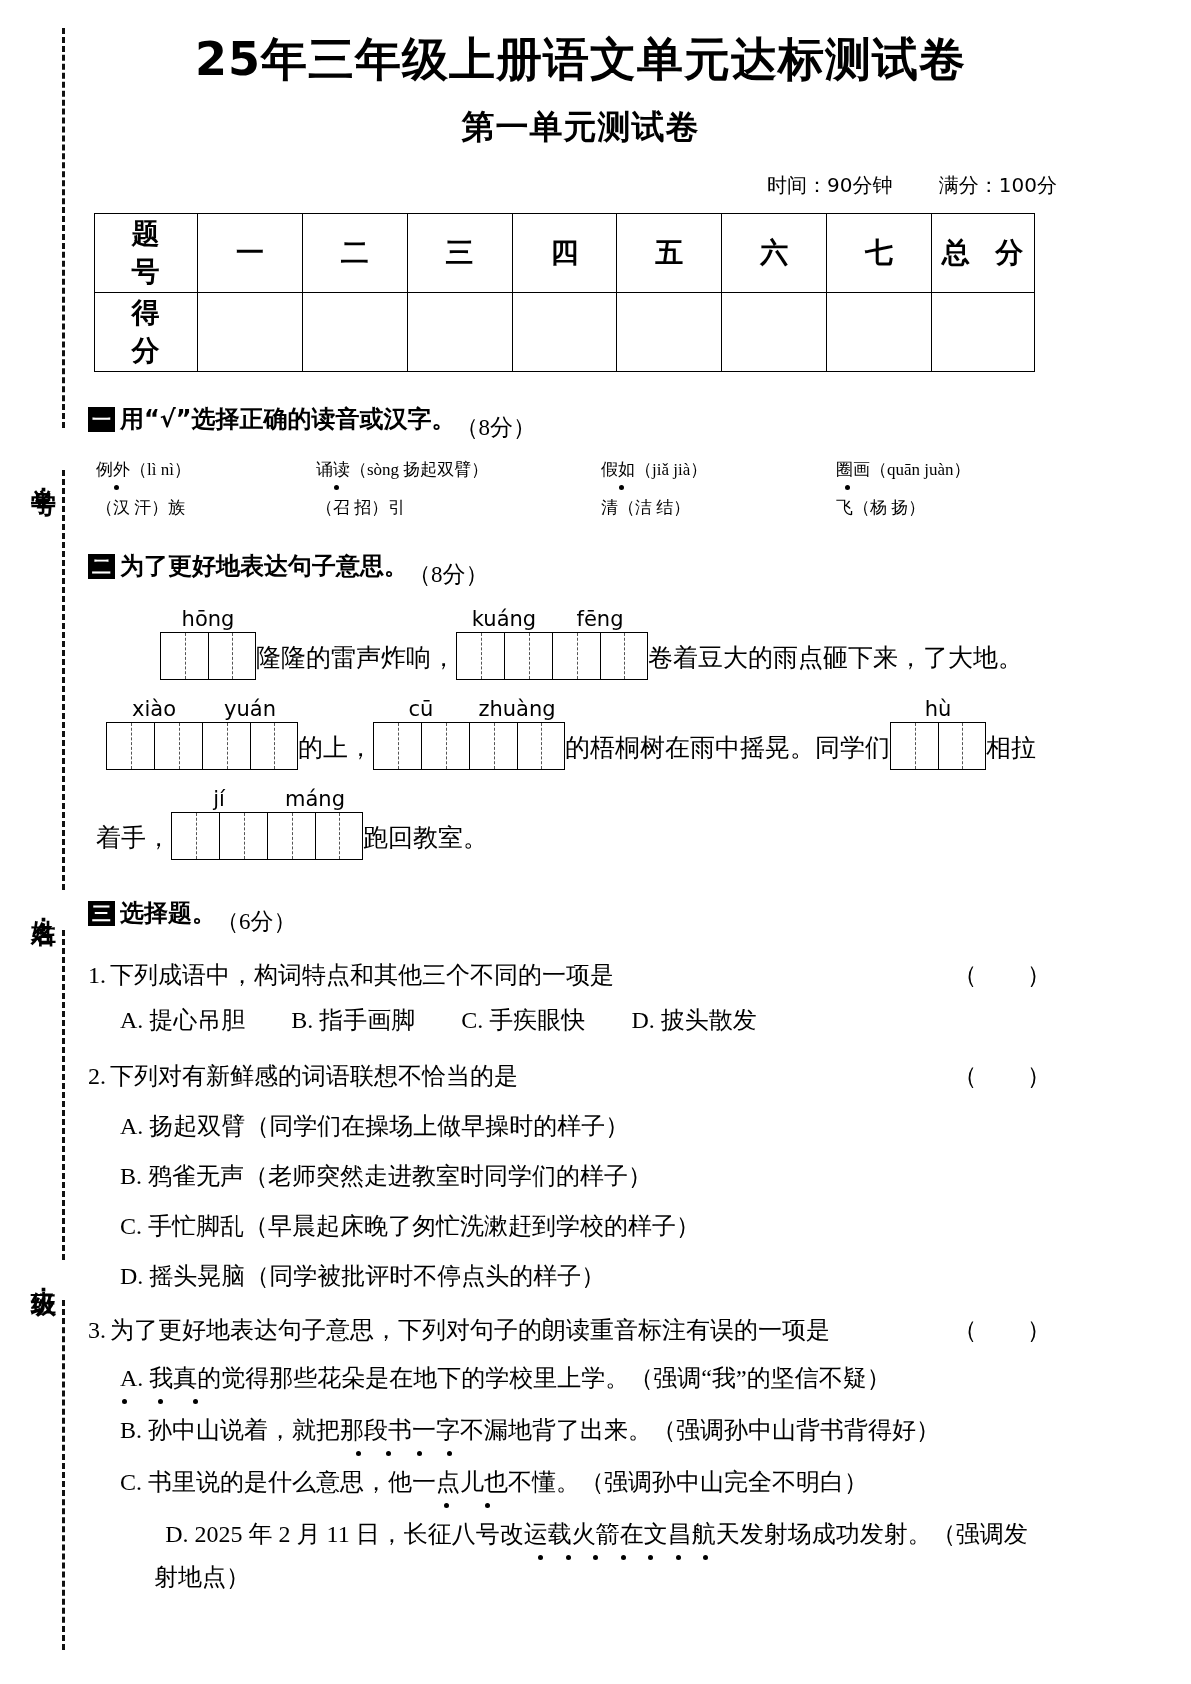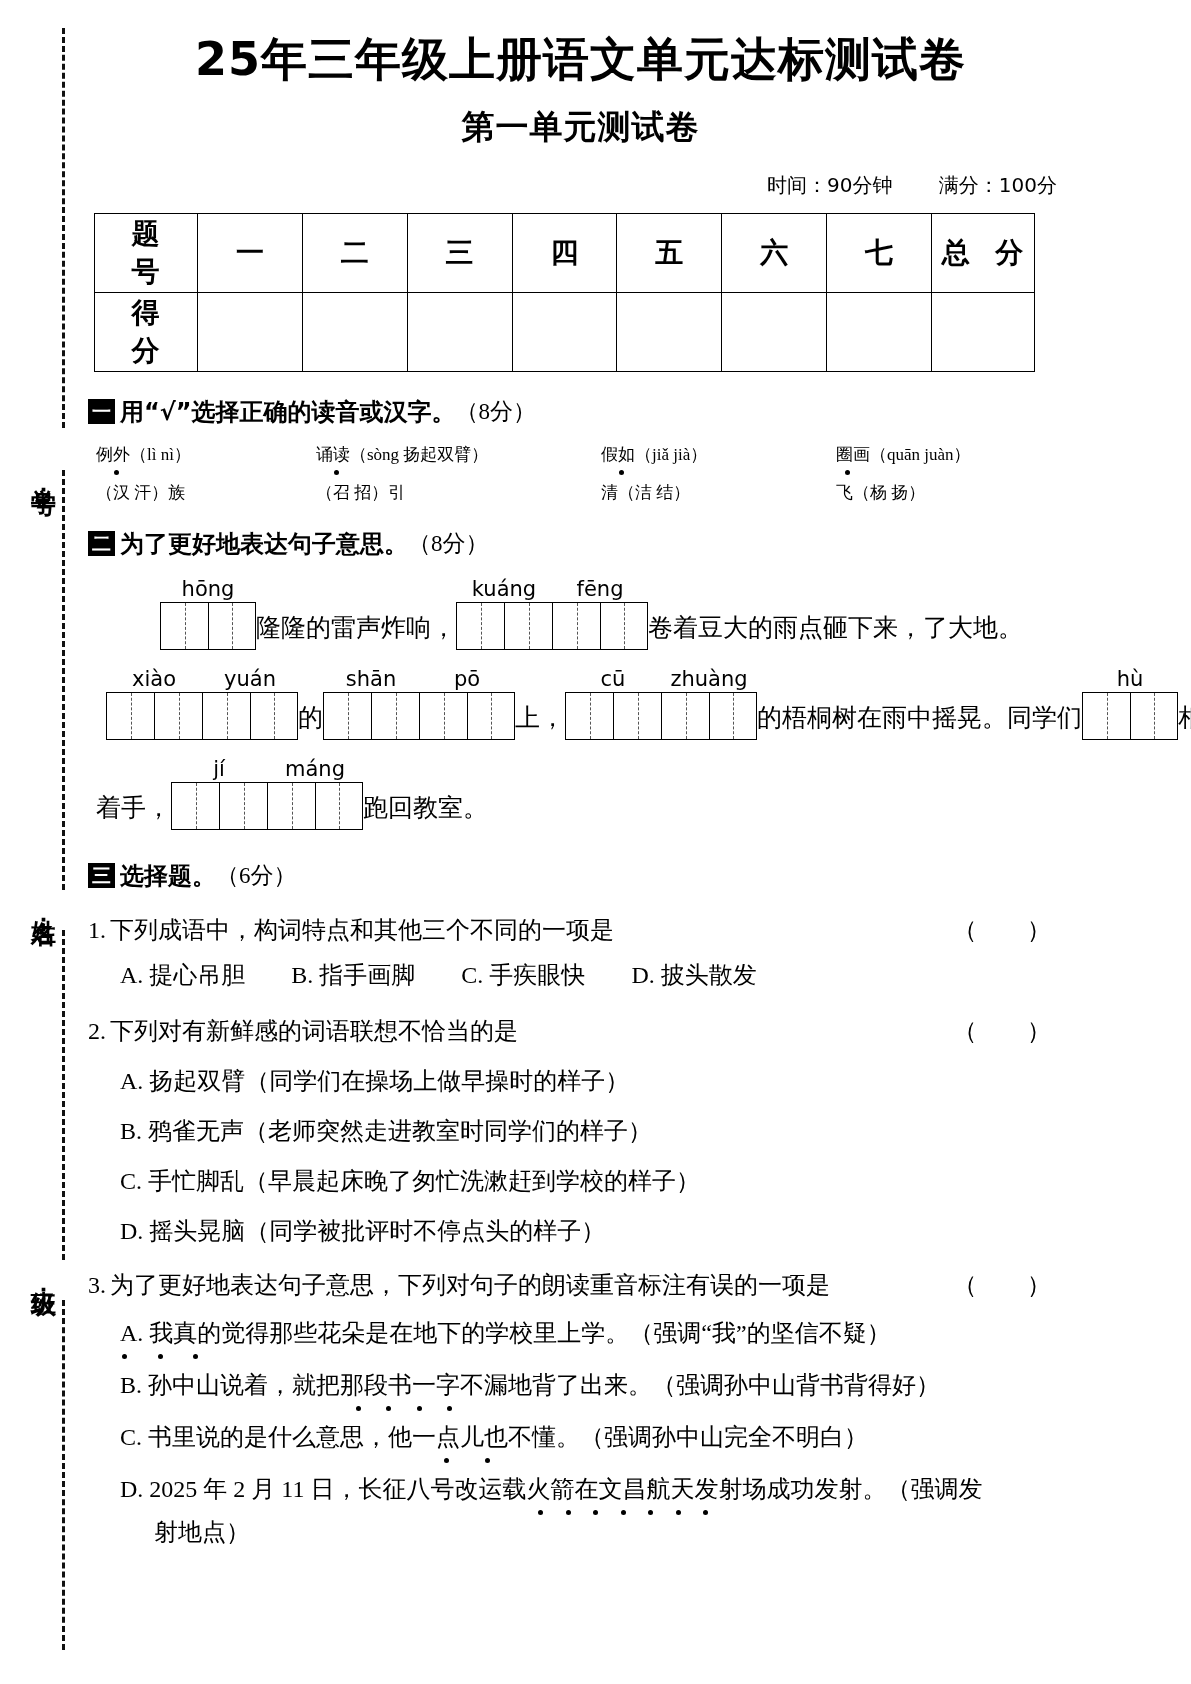--- a/index.html
+++ b/index.html
@@ -93,21 +93,21 @@
   .sec .num {
     display:inline-block;
     background:#000; color:#fff;
     width:27px; height:25px;
     line-height:25px;
     text-align:center;
     font-size:19px;
     margin-right:5px;
     flex:0 0 auto;
   }
-  .sec .pts { font-family:"Liberation Serif", serif; font-weight:normal; font-size:23px; }
+  .sec .pts { font-family:"Liberation Serif", serif; font-weight:normal; font-size:23px;margin-top:16px; }
 
   
   .s1row {
     display:flex;
     font-size:17px;
     margin-top:15px;
     font-family:"Liberation Serif", serif;
   }
   .s1item { position:relative; white-space:nowrap; }
   .s1item .dot {
@@ -300,32 +300,20 @@
         <span style="width:96px">yuán</span>
       </div>
       <div class="boxes">
         <div class="cell"></div>
         <div class="cell"></div>
         <div class="cell"></div>
         <div class="cell"></div>
       </div>
     </div>
     <div class="txt">的</div>
-    <div class="tianzi-wrap">
-      <div class="py-label">
-        <span style="width:96px">shān</span>
-        <span style="width:96px">pō</span>
-      </div>
-      <div class="boxes">
-        <div class="cell"></div>
-        <div class="cell"></div>
-        <div class="cell"></div>
-        <div class="cell"></div>
-      </div>
-    </div>
     <div class="txt">上，</div>
     <div class="tianzi-wrap">
       <div class="py-label">
         <span style="width:96px">cū</span>
         <span style="width:96px">zhuàng</span>
       </div>
       <div class="boxes">
         <div class="cell"></div>
         <div class="cell"></div>
         <div class="cell"></div>
@@ -412,21 +400,21 @@
         <i></i>
     </span>
   </div>
   <div class="optline" style="margin-top:20px;">
     <span>C. 书里说的是什么意思，他一点儿也不懂。（强调孙中山完全不明白）</span>
     <span class="dots-under" style="left:356px;width:46px;">
       <i></i>
         <i></i>
     </span>
   </div>
-  <div class="optline" style="margin-top:20px;">
+  <div class="optline" style="margin-top:20px;text-align:center;">
     <span>D. 2025 年 2 月 11 日，长征八号改运载火箭在文昌航天发射场成功发射。（强调发</span>
     <span class="dots-under" style="left:450px;width:170px;">
       <i></i>
         <i></i>
         <i></i>
         <i></i>
         <i></i>
         <i></i>
         <i></i>
     </span>

